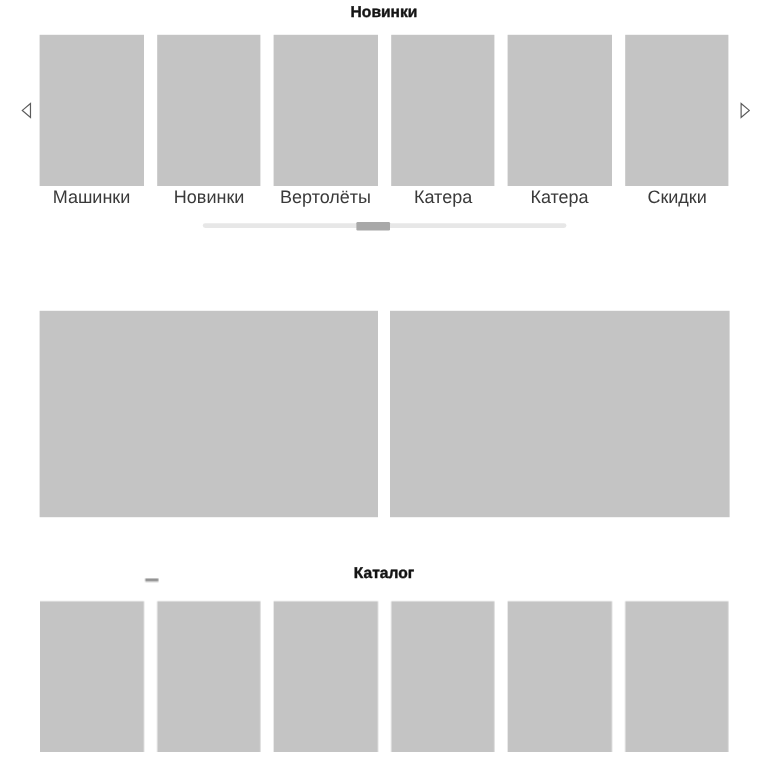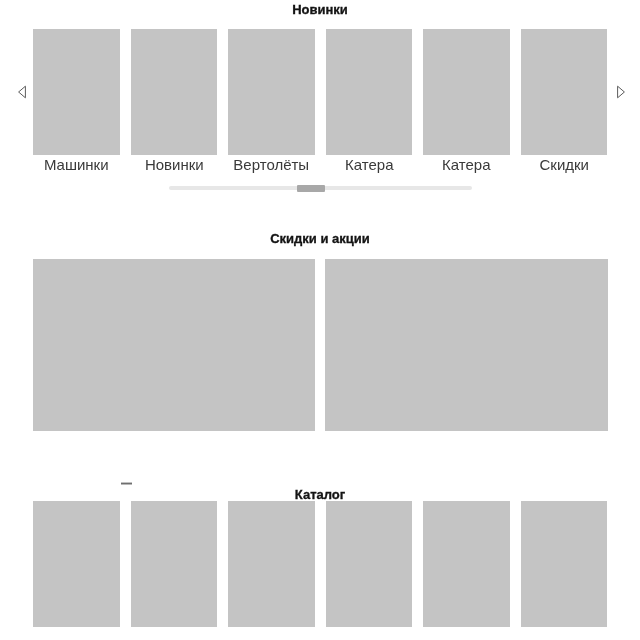--- a/index.html
+++ b/index.html
@@ -97,21 +97,21 @@
     gap:9.9px;
   }
   .promo-banner {
     height:172px;
     background:#c4c4c4;
   }
   #promo-left { width:282px; }
   #promo-right { width:283px; }
 
   
-  #katalog-title { top:488px; }
+  #katalog-title { top:471px; }
   .katalog-dash {
     position:absolute;
     left:121px; top:482px;
     width:10.8px; height:3px;
     background:linear-gradient(to bottom,#c2c2c2 0,#c2c2c2 33.4%,#6f6f6f 33.4%,#6f6f6f 66.7%,#b8b8b8 66.7%,#b8b8b8 100%);
   }
   .catalog-grid {
     position:absolute;
     left:33px; top:501.3px;
     width:574.5px; height:125.6px;
@@ -173,21 +173,20 @@
     <div class="carousel-label">Новинки</div>
     <div class="carousel-label">Вертолёты</div>
     <div class="carousel-label">Катера</div>
     <div class="carousel-label">Катера</div>
     <div class="carousel-label">Скидки</div>
   </div>
 
   <div class="scroll-track"></div>
   <div class="scroll-thumb"></div>
 
-  <div class="section-title" id="skidki-title">Скидки и акции</div>
 
   <div class="promo-row">
     <div class="promo-banner" id="promo-left"></div>
     <div class="promo-banner" id="promo-right"></div>
   </div>
 
   <div class="section-title" id="katalog-title">Каталог</div>
 
   <div class="katalog-dash"></div>
 

